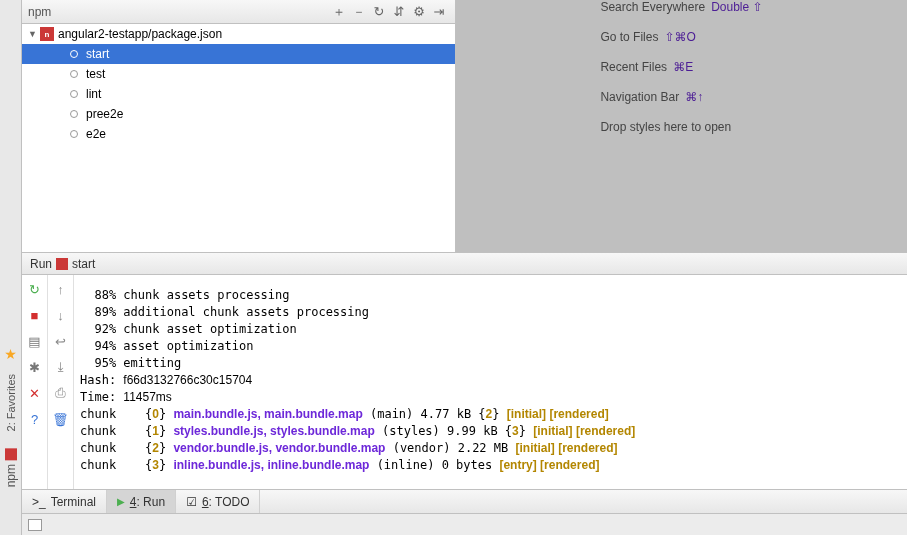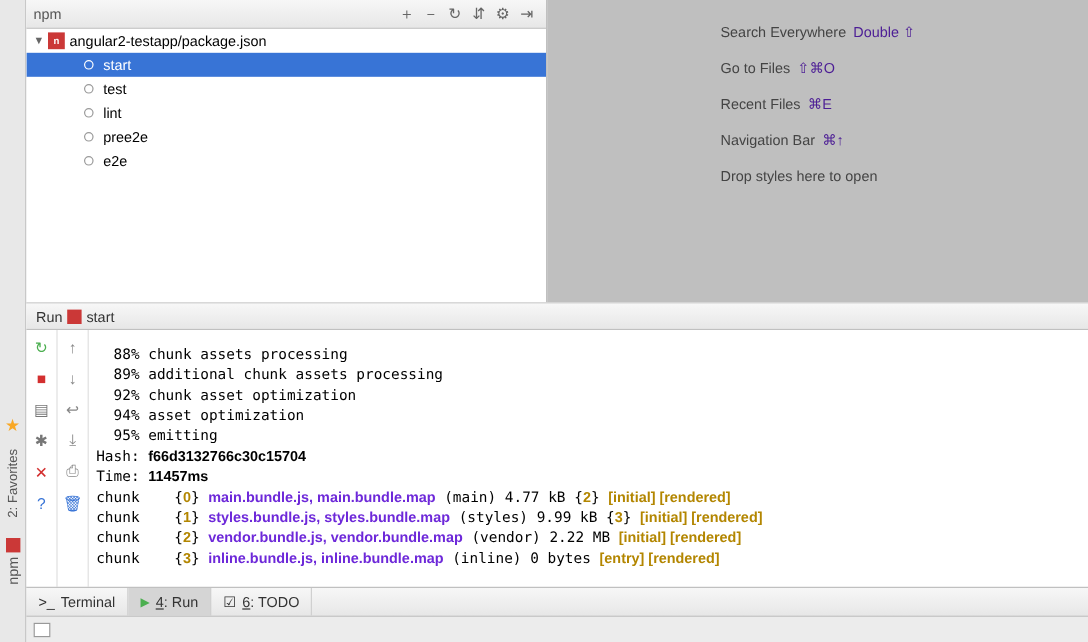--- a/index.html
+++ b/index.html
@@ -17,32 +17,32 @@
 .npm-header .tbtn { width: 20px; height: 20px; display: flex; align-items: center; justify-content: center; cursor: pointer; color: #666; font-size: 13px; }
 .tree { flex: 1; overflow: auto; }
 .tree-row { height: 20px; display: flex; align-items: center; padding-left: 6px; font-size: 12px; cursor: pointer; }
 .tree-row.root { font-weight: normal; }
 .tree-row .exp { width: 12px; color: #666; font-size: 9px; }
 .tree-row .icon-file { width: 14px; height: 14px; background: #cb3837; margin-right: 4px; display: inline-flex; align-items: center; justify-content: center; color: #fff; font-size: 8px; font-weight: bold; }
 .tree-row.child { padding-left: 48px; }
 .tree-row.selected { background: #3874d6; color: #fff; }
 .tree-row .bullet { width: 8px; height: 8px; border: 1px solid #999; border-radius: 50%; margin-right: 8px; background: #fff; }
 .tree-row.selected .bullet { border-color: #fff; background: transparent; }
-.placeholder { flex: 1; background: #bfbfbf; display: flex; flex-direction: column; align-items: center; padding-top: 20px; gap: 16px; font-size: 14px; color: #444; }
+.placeholder { flex: 1; background: #bfbfbf; display: flex; flex-direction: column; align-items: center; gap: 16px; font-size: 14px; color: #444; }
 .placeholder .row { display: flex; gap: 6px; }
 .placeholder .kbd { color: #4c1d95; }
 .run-panel { flex: 1; background: #fff; border-top: 1px solid #c0c0c0; display: flex; flex-direction: column; min-height: 0; }
 .run-header { height: 22px; background: linear-gradient(#f7f7f7,#e7e7e7); border-bottom: 1px solid #c0c0c0; display: flex; align-items: center; padding: 0 8px; font-size: 11px; color: #333; gap: 4px; }
 .run-header .icon-sq { width: 12px; height: 12px; background: #cb3837; }
 .run-body { flex: 1; display: flex; min-height: 0; }
 .run-tools { width: 26px; border-right: 1px solid #e0e0e0; display: flex; flex-direction: column; align-items: center; padding-top: 4px; gap: 6px; }
 .run-tools .tbtn, .run-tools2 .tbtn { width: 20px; height: 20px; display: flex; align-items: center; justify-content: center; cursor: pointer; font-size: 13px; }
 .run-tools2 { width: 26px; border-right: 1px solid #e0e0e0; display: flex; flex-direction: column; align-items: center; padding-top: 4px; gap: 6px; }
 .console { flex: 1; padding: 12px 6px; font-family: Menlo, Consolas, monospace; font-size: 12px; line-height: 17px; color: #000; overflow: auto; white-space: pre; }
-.console .b { font-weight: bold; }
+.console .b { font-weight: normal; }
 .console .y { color: #b38600; font-weight: bold; }
 .console .g { color: #6d28d9; font-weight: bold; }
 .console .r { color: #c62828; font-weight: bold; }
 .bottom-bar { height: 24px; background: linear-gradient(#f7f7f7,#e7e7e7); border-top: 1px solid #c0c0c0; display: flex; align-items: center; font-size: 11px; }
 .bottom-bar .bt { height: 100%; padding: 0 10px; display: flex; align-items: center; gap: 5px; cursor: pointer; border-right: 1px solid #d0d0d0; color: #333; }
 .bottom-bar .bt.active { background: #d5d5d5; }
 .bottom-bar .u { text-decoration: underline; }
 .bottom-bar .play { color: #4caf50; font-size: 10px; }
 .status-bar { height: 22px; background: #ececec; border-top: 1px solid #c0c0c0; display: flex; align-items: center; padding: 0 6px; gap: 6px; }
 .status-bar .box { width: 14px; height: 12px; border: 1px solid #999; background: #fff; }

